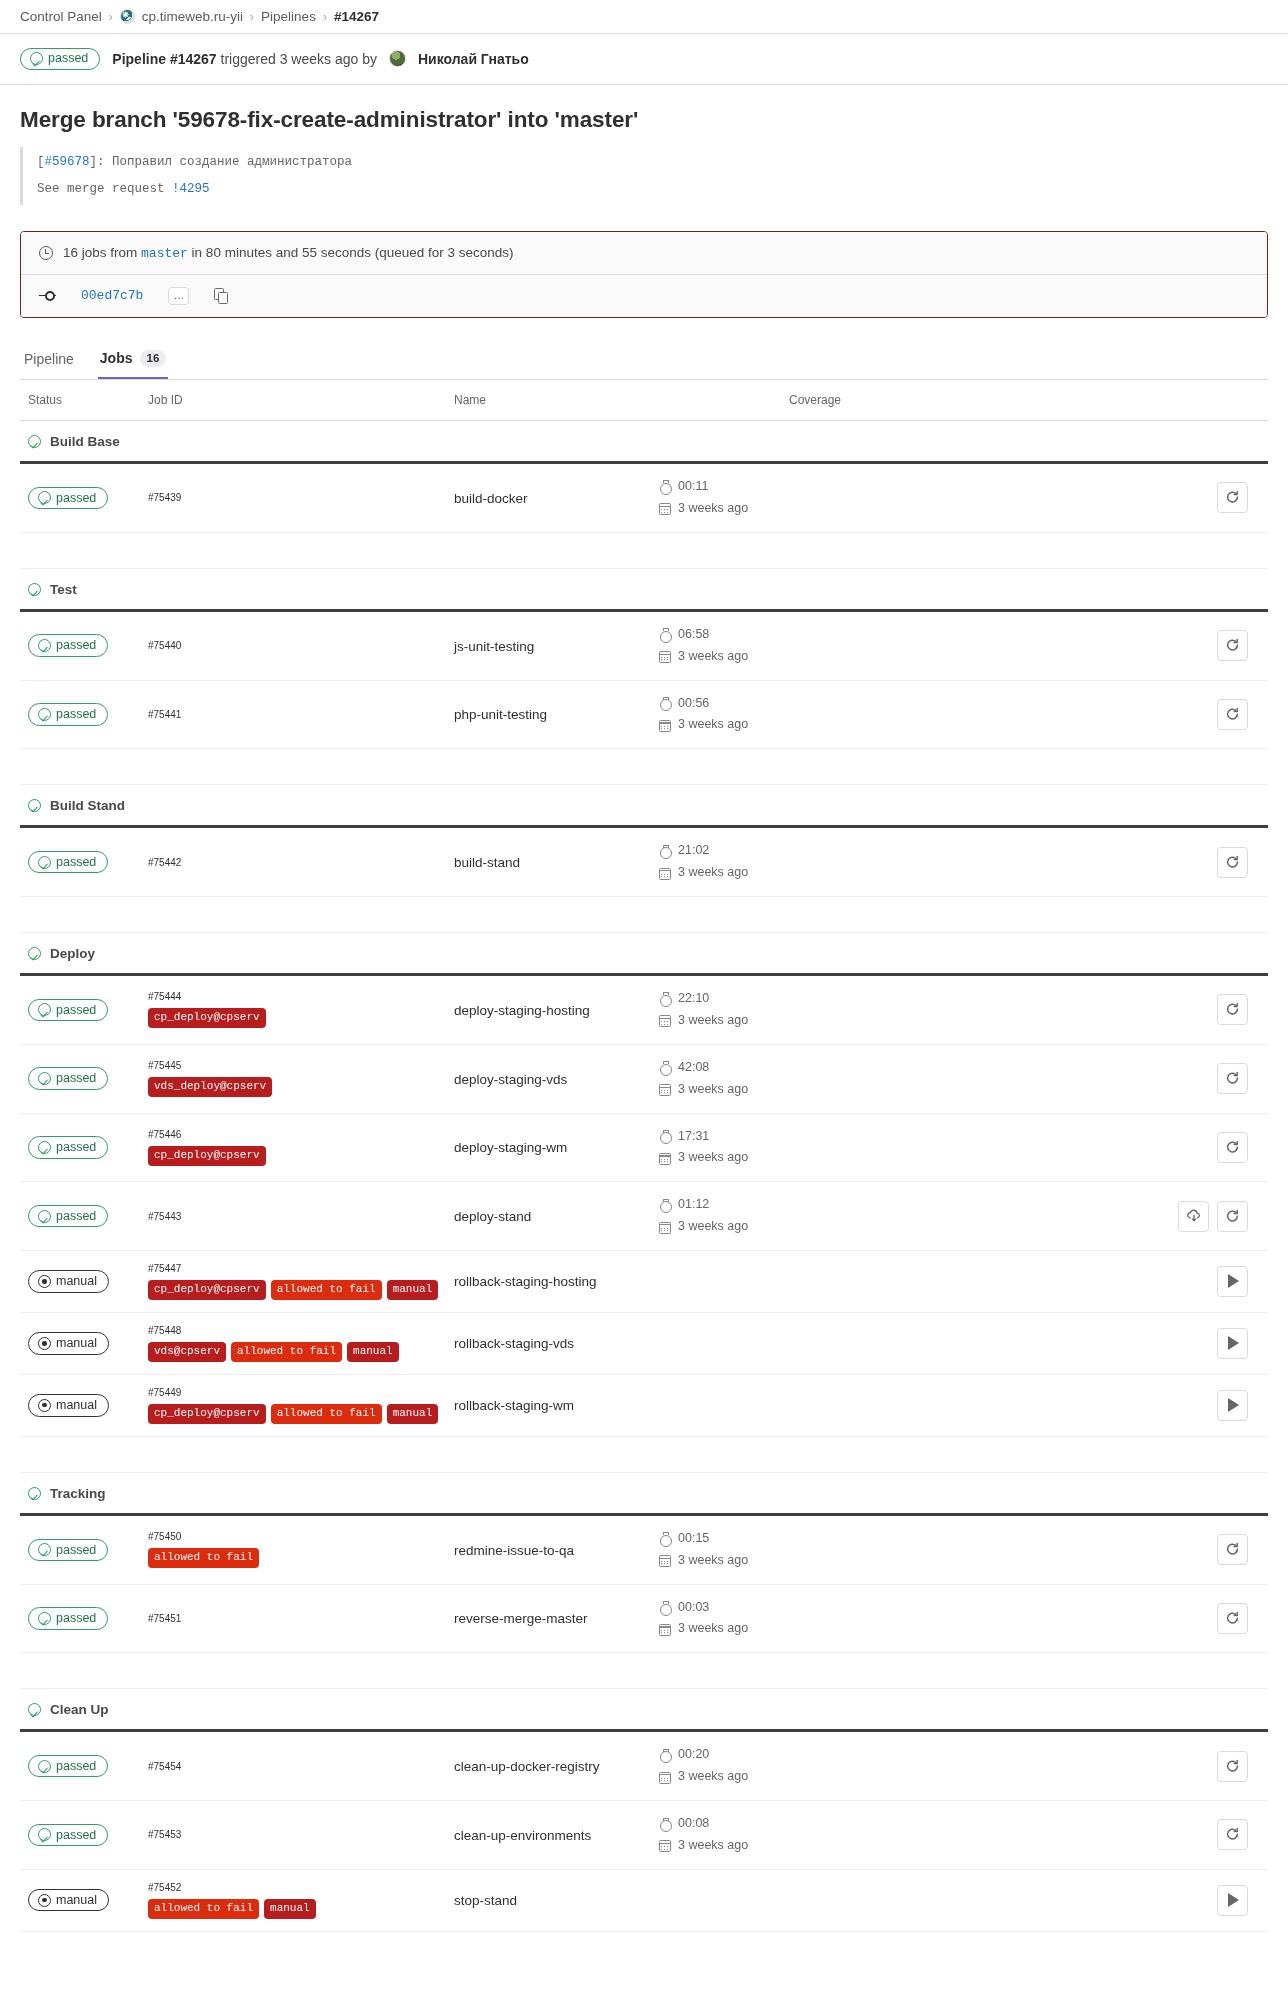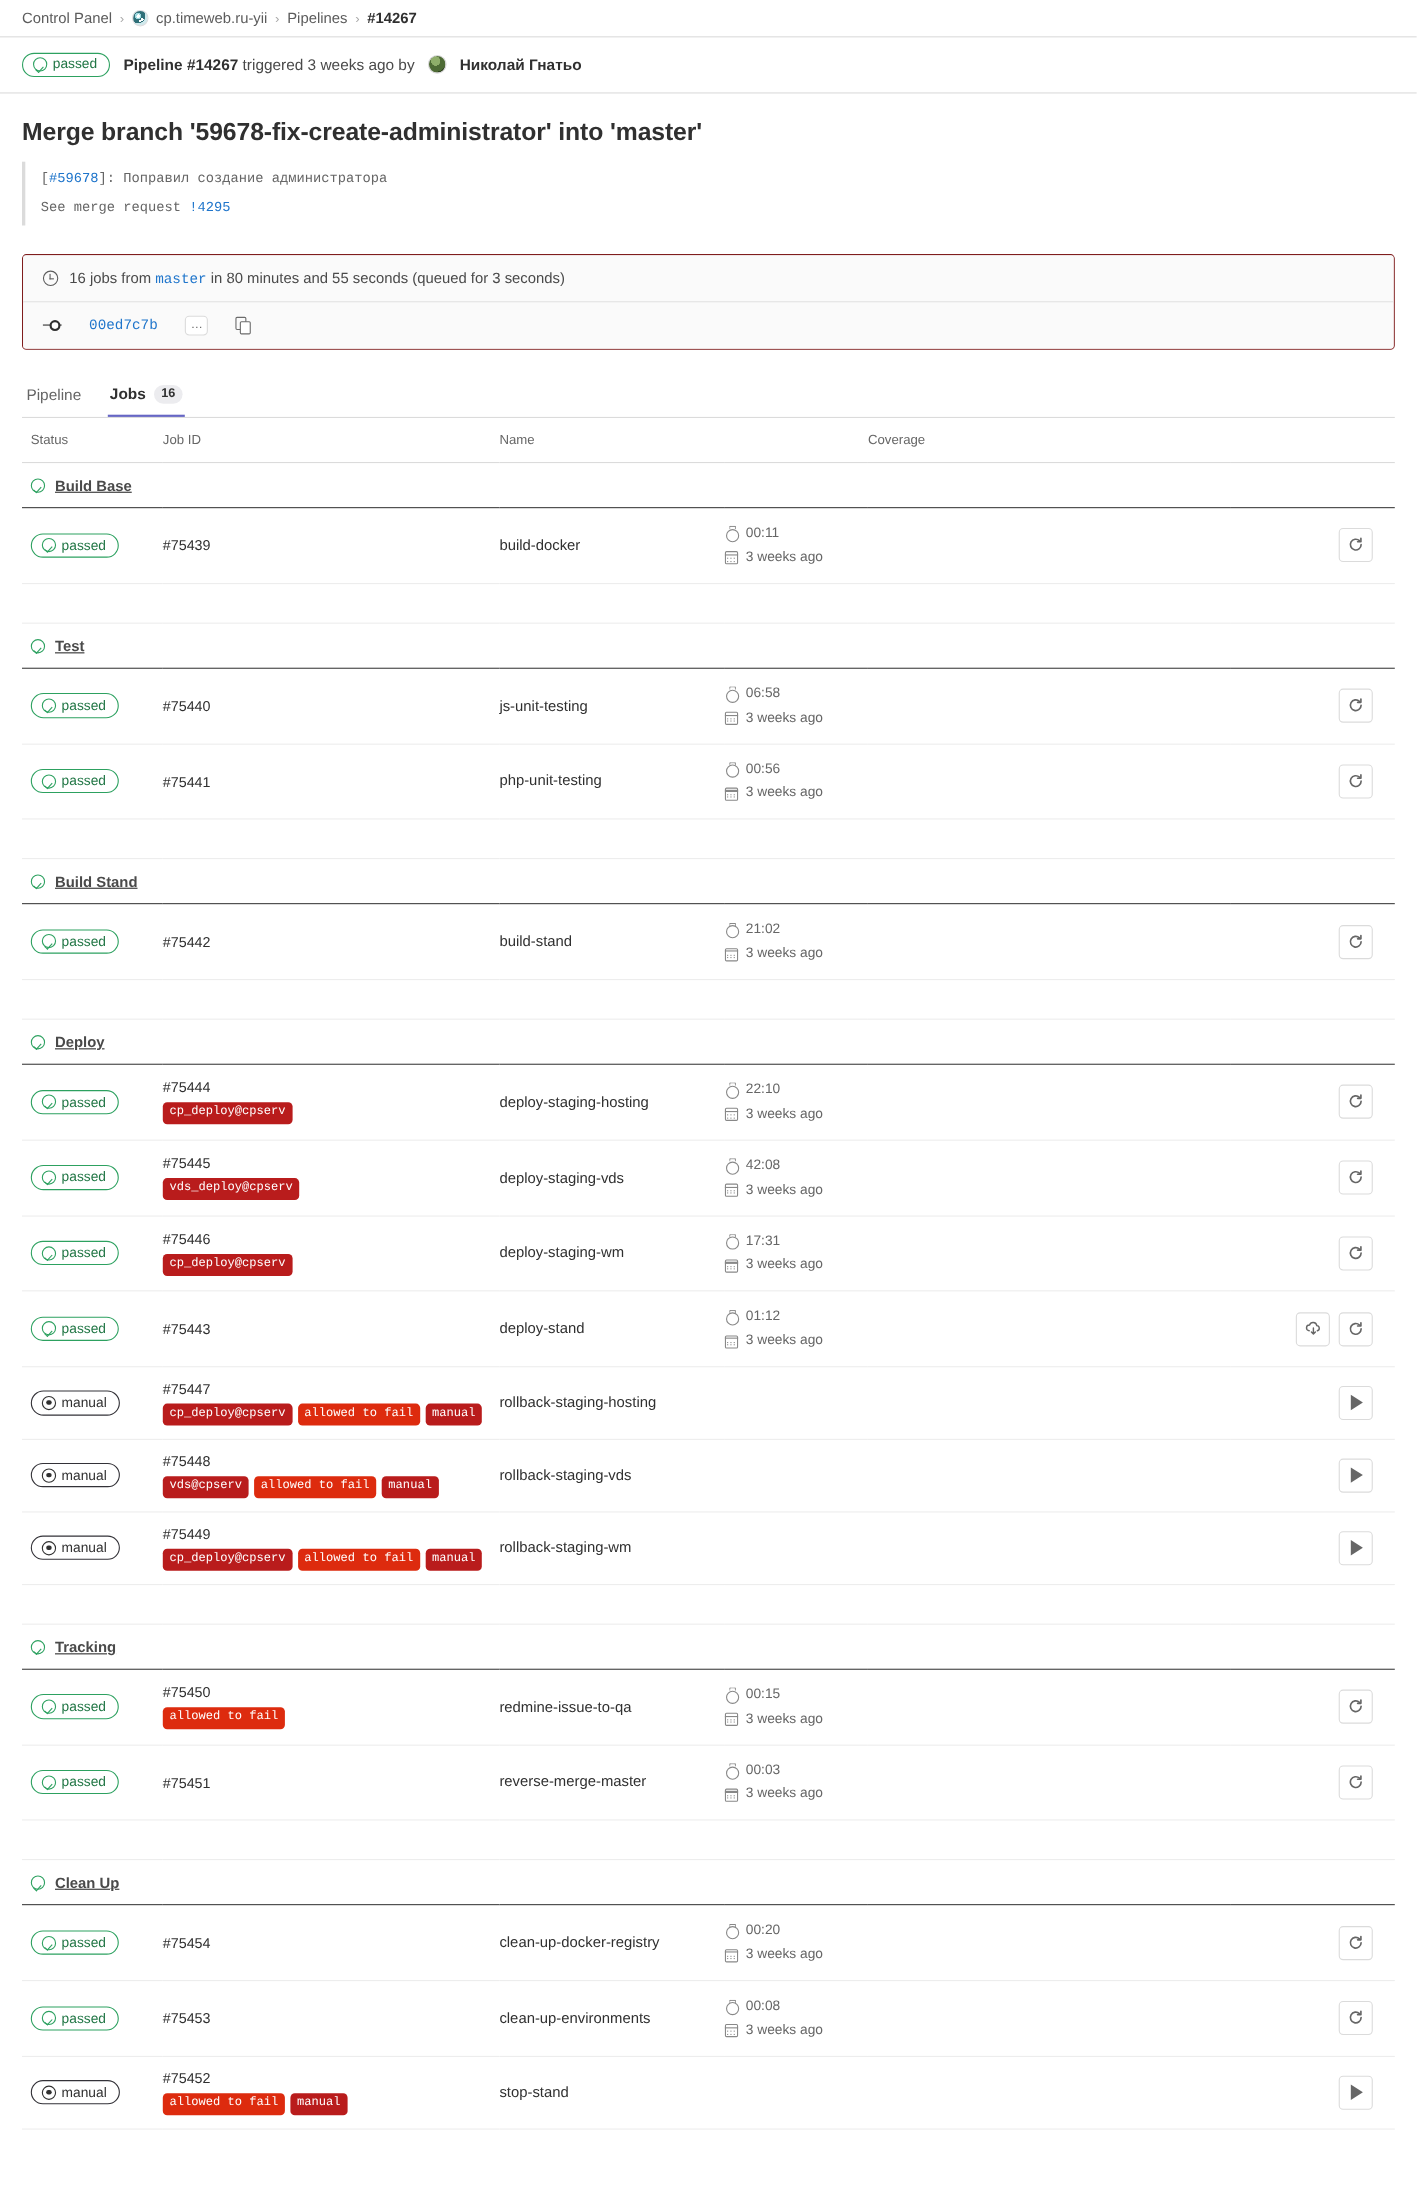--- a/index.html
+++ b/index.html
@@ -181,22 +181,21 @@
   table.jobs col.c-act    { width: 149px; }
 
   table.jobs thead th {
     text-align: left; font-weight: 400; color: #666; font-size: 12px;
     padding: 13px 0 13px 0; border-bottom: 1px solid #dbdbdb;
   }
   .th-pad-l { padding-left: 8px !important; }
 
   tr.stage-row td {
     padding: 13px 0 12px 8px;
-    border-bottom: 1px solid #404040;
-    text-decoration: underline;
+    border-bottom: 3px solid #404040;
   }
   .stage-cell { display: flex; align-items: center; gap: 9px; }
   .stage-name { font-size: 13.5px; font-weight: 700; color: #4a4a4a; }
 
   tr.job-row td {
     border-bottom: 1px solid #ededed;
     padding: 12px 0;
     vertical-align: middle;
     height: 48px;
   }
@@ -216,21 +215,21 @@
   }
   .dot-ring {
     width: 13px; height: 13px; border: 1.3px solid #303030; border-radius: 50%;
     position: relative; flex:none;
   }
   .dot-ring::after {
     content:""; position:absolute; left:3.2px; top:3.2px; width:4.4px; height:4.4px;
     background:#303030; border-radius:50%;
   }
 
-  .job-id { font-size: 13px; color: #303030; font-family: "Liberation Sans", sans-serif; }
+  .job-id { font-size: 10px; color: #303030; font-family: "Liberation Sans", sans-serif; }
   .tag-list { display: flex; flex-wrap: wrap; gap: 5px; margin-top: 6px; }
   .tag {
     font-family: "Liberation Mono", monospace;
     font-size: 11px; line-height: 1.45;
     padding: 2px 6px; border-radius: 4px; color: #fff;
     white-space: nowrap;
   }
   .tag.blue { background: #b91c1c; }
   .tag.red  { background: #dd2b0e; }
 

